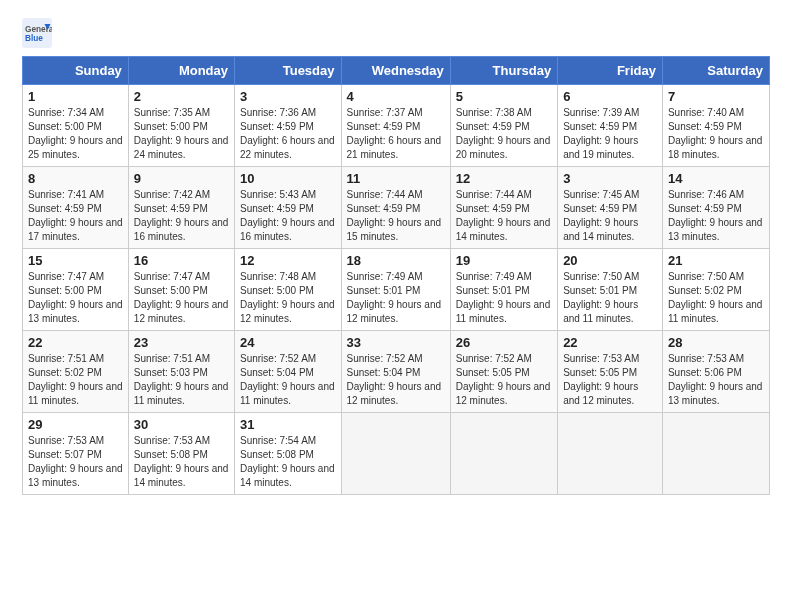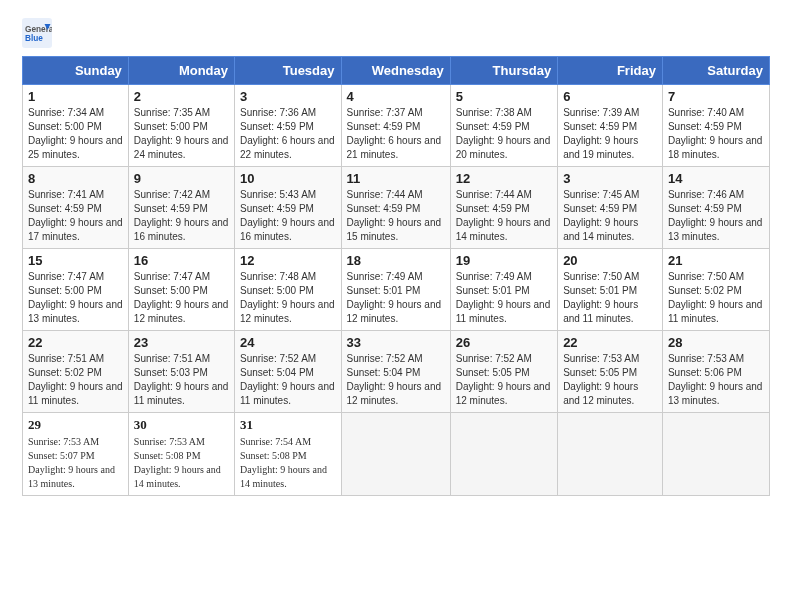--- a/index.html
+++ b/index.html
@@ -75,21 +75,20 @@
       border: 1px solid #ccc;
       padding: 4px 5px;
       font-size: 10.5px;
       color: #222;
       width: 113px;
       min-height: 80px;
       background: #fff;
     }
     .calendar tr:last-child td {
       background: #f0f0f0;
-      font-family: Liberation Serif, serif;
     }
     .day-num {
       font-size: 13px;
       font-weight: bold;
       color: #222;
       display: block;
       margin-bottom: 2px;
     }
     .day-info {
       font-size: 10px;

